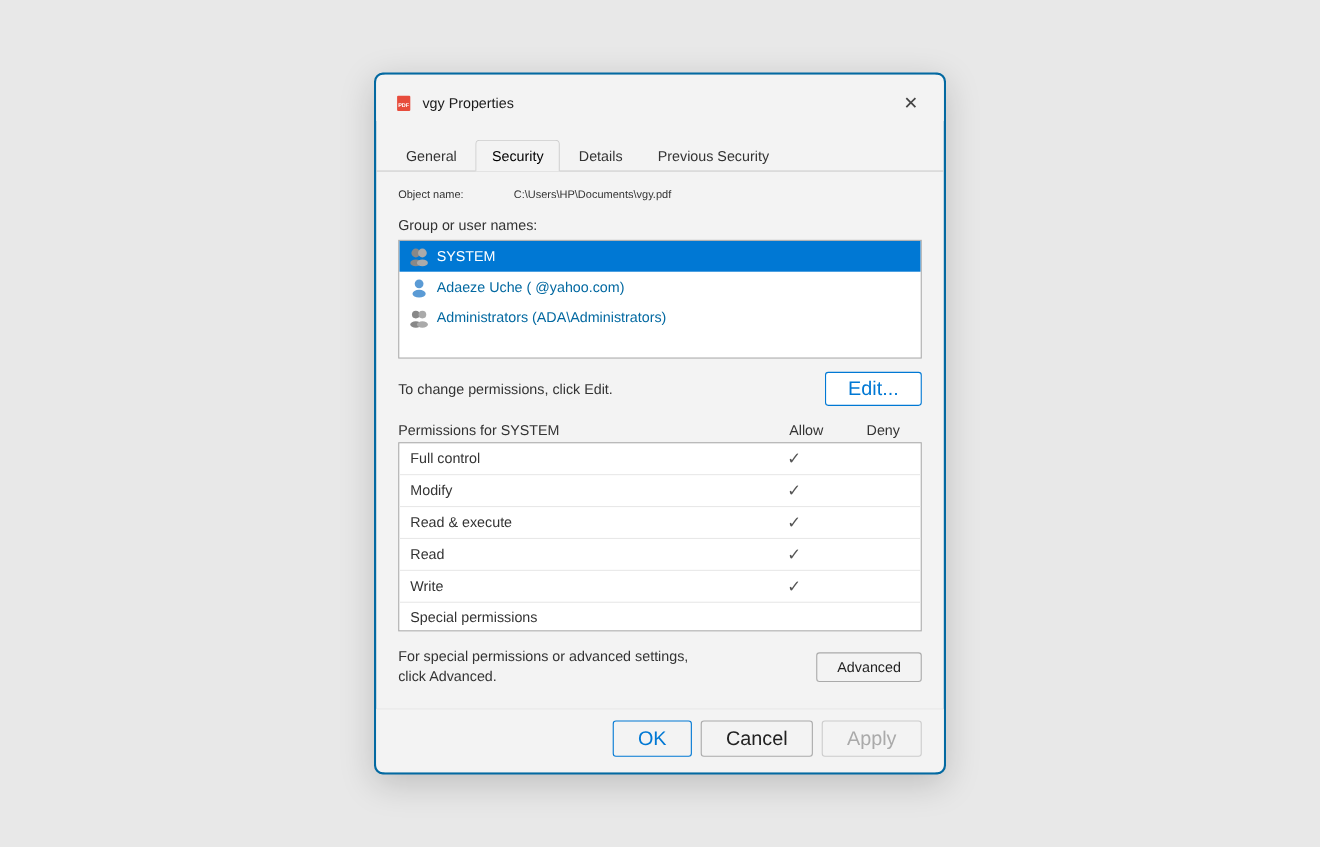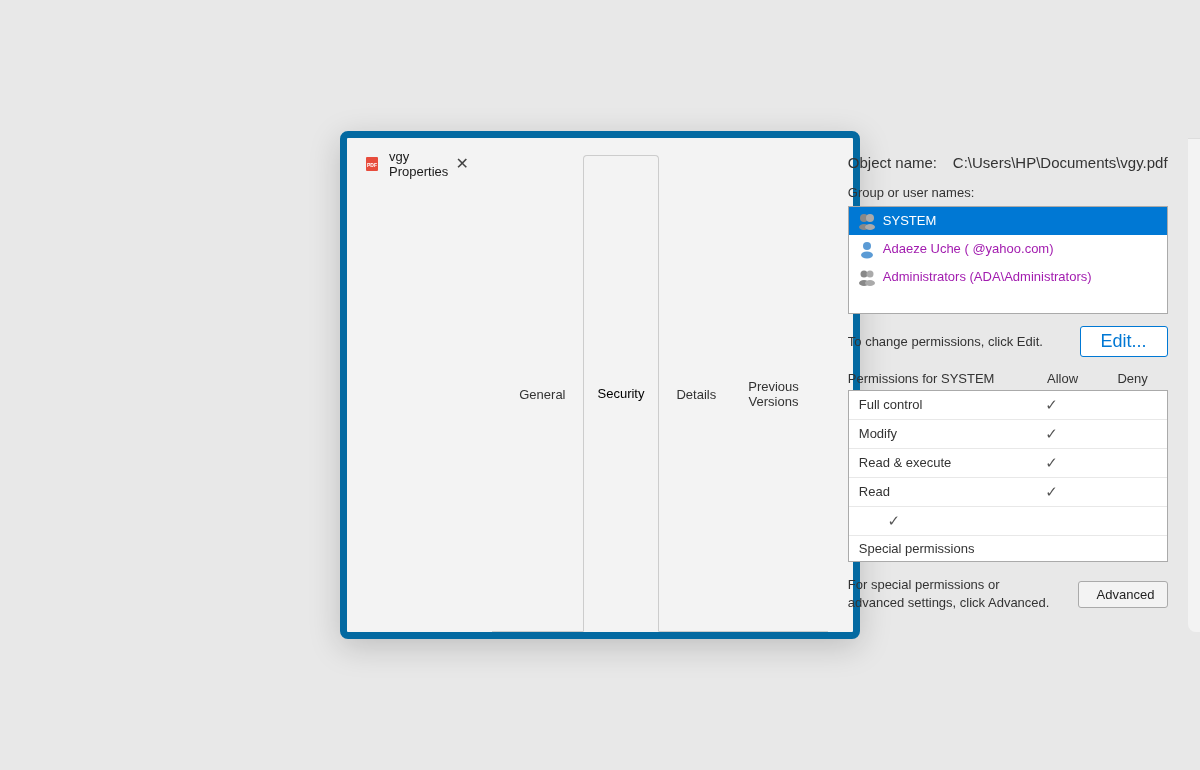--- a/index.html
+++ b/index.html
@@ -9,25 +9,26 @@
       font-size: 13px;
       display: flex;
       align-items: center;
       justify-content: center;
       width: 1200px;
       height: 770px;
       overflow: hidden;
     }
     .dialog {
       background: #f3f3f3;
-      border: 7px solid #0369a1;
+      border: 2px solid #0369a1;
       border-radius: 8px;
       width: 520px;
       box-shadow: 0 8px 32px rgba(0,0,0,0.18);
       display: flex;
+      flex-direction: column;
     }
     .title-bar {
       display: flex;
       align-items: center;
       padding: 10px 16px 0 16px;
       background: #f3f3f3;
       border-radius: 8px 8px 0 0;
       height: 42px;
     }
     .title-bar-icon {
@@ -84,21 +85,21 @@
       font-weight: 400;
     }
     .content {
       padding: 16px 20px 12px 20px;
       flex: 1;
     }
     .field-row {
       display: flex;
       align-items: center;
       margin-bottom: 14px;
-      font-size: 15px;
+      font-size: 10px;
     }
     .field-label {
       color: #333;
       width: 105px;
       flex-shrink: 0;
     }
     .field-value {
       color: #333;
     }
     .section-label {
@@ -112,21 +113,21 @@
       height: 108px;
       overflow-y: auto;
       margin-bottom: 12px;
     }
     .user-item {
       display: flex;
       align-items: center;
       padding: 4px 8px;
       cursor: pointer;
       font-size: 13px;
-      color: #a21caf;
+      color: #0369a1;
       height: 28px;
     }
     .user-item.selected {
       background: #0078d4;
       color: #fff;
     }
     .user-icon {
       width: 20px;
       height: 20px;
       margin-right: 6px;
@@ -265,21 +266,21 @@
       </svg>
     </div>
     <span class="title-text">vgy Properties</span>
     <button class="close-btn">✕</button>
   </div>
 
   <div class="tabs">
     <button class="tab">General</button>
     <button class="tab active">Security</button>
     <button class="tab">Details</button>
-    <button class="tab">Previous Versions</button>
+    <button class="tab">Previous Security</button>
   </div>
 
   <div class="content">
 
     <div class="field-row">
       <span class="field-label">Object name:</span>
       <span class="field-value">C:\Users\HP\Documents\vgy.pdf</span>
     </div>
 
     <div class="section-label">Group or user names:</div>
@@ -340,20 +341,21 @@
           <span class="perm-name">Read &amp; execute</span>
           <span class="perm-check checked">✓</span>
           <span class="perm-check"></span>
         </div>
         <div class="perm-row">
           <span class="perm-name">Read</span>
           <span class="perm-check checked">✓</span>
           <span class="perm-check"></span>
         </div>
         <div class="perm-row">
+          <span class="perm-name">Write</span>
           <span class="perm-check checked">✓</span>
           <span class="perm-check"></span>
         </div>
         <div class="perm-row">
           <span class="perm-name">Special permissions</span>
           <span class="perm-check"></span>
           <span class="perm-check"></span>
         </div>
       </div>
     </div>

